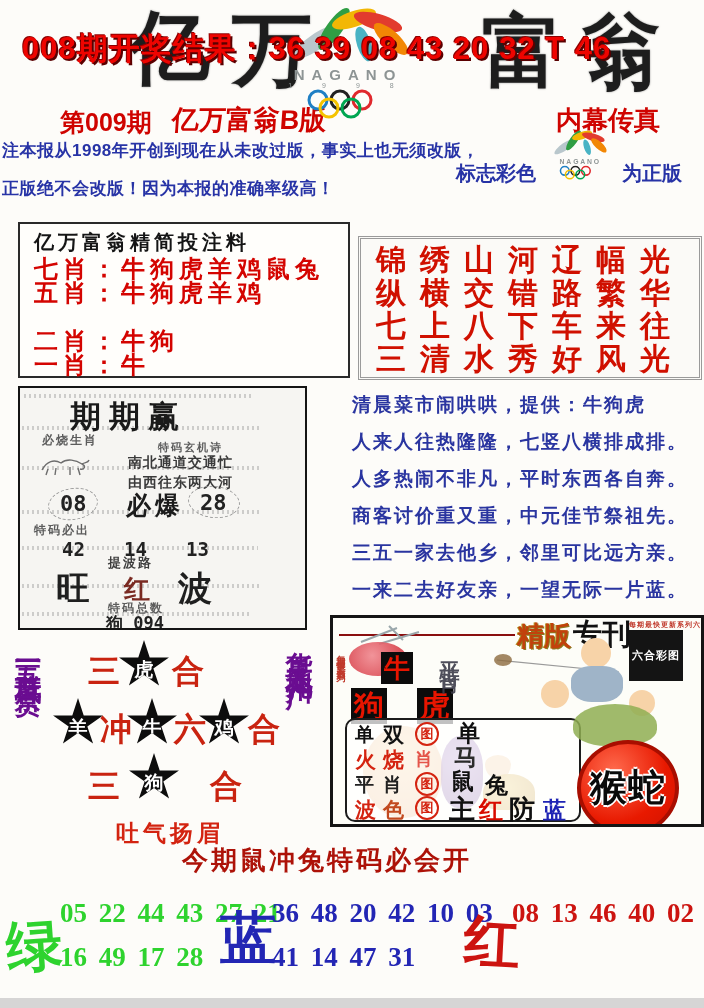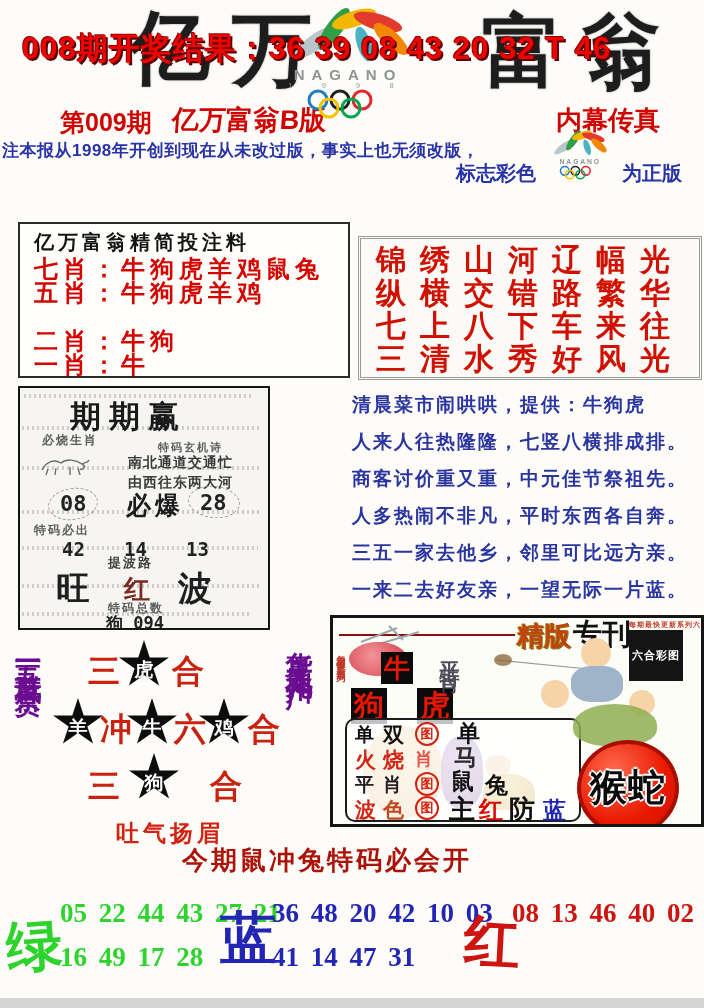--- a/index.html
+++ b/index.html
@@ -20,21 +20,21 @@
   
   .tips-box{left:18px;top:222px;width:328px;height:152px;border:2px solid #2a2a2a;background:#fffefb;}
   .tips-title{font-size:20px;font-weight:900;color:#151515;letter-spacing:4px;white-space:nowrap;}
   .tips-row{font-size:24px;font-weight:900;color:#d40400;letter-spacing:5px;white-space:nowrap;
         font-family:"Liberation Serif",serif;}
   
   .rpoem-box{left:358px;top:236px;width:338px;height:138px;border:3px double #9a9a9a;background:#fbfaf7;}
   .rpoem-line{font-family:"Liberation Serif",serif;font-size:30px;font-weight:900;color:#d01000;
         letter-spacing:14px;white-space:nowrap;text-align:center;width:100%;line-height:33px;}
   
-  .qqy-box{left:18px;top:386px;width:248px;height:240px;border:2px solid #141414;background:#f6f5f2;overflow:hidden;}
+  .qqy-box{left:18px;top:386px;width:248px;height:240px;border:2px solid #141414;background:#f6f5f2;overflow:hidden;padding-left:37px;}
   .noise{background:repeating-linear-gradient(90deg,#8a8a8a 0 2px,transparent 2px 5px);opacity:.38;height:4px;}
   .qqy-title{font-size:31px;font-weight:900;color:#1a1a1a;letter-spacing:8px;font-family:"Liberation Serif",serif;}
   .qqy-small{font-size:12px;color:#5c5c5c;font-weight:bold;letter-spacing:2px;white-space:nowrap;}
   .qqy-poem{font-size:14px;color:#3a3a3a;font-weight:bold;white-space:nowrap;letter-spacing:1px;}
   .qqy-big{font-size:22px;color:#222;font-weight:900;font-family:"DejaVu Sans Mono",monospace;}
   .scribble{border:1px dashed #9a9a9a;border-radius:50%;}
   .qqy-burst{font-size:25px;font-weight:900;color:#1c1c1c;letter-spacing:4px;font-family:"Liberation Serif",serif;}
   
   .bpoem-line{font-size:19px;font-weight:900;color:#2a35a0;letter-spacing:2px;white-space:nowrap;
         font-family:"Liberation Serif",serif;}
@@ -107,20 +107,21 @@
     </svg>
   </div>
 
   <div class="abs overlay-red" style="left:22px;top:28px;">008期开奖结果：36 39 08 43 20 32 T 46</div>
 
   <div class="abs red-h" style="left:60px;top:106px;font-size:25px;">第009期</div>
   <div class="abs red-h" style="left:172px;top:102px;font-size:27px;transform:skewX(-4deg);">亿万富翁B版</div>
   <div class="abs red-h" style="left:556px;top:103px;font-size:26px;">内幕传真</div>
 
   <div class="abs blue-note" style="left:2px;top:139px;">注本报从1998年开创到现在从未改过版，事实上也无须改版，</div>
+  <div class="abs blue-note" style="left:2px;top:177px;">正版绝不会改版！因为本报的准确率级高！</div>
 
   <div class="abs blue-lab" style="left:456px;top:160px;">标志彩色</div>
   <div class="abs" style="left:540px;top:128px;width:110px;height:80px;transform:scale(.62);transform-origin:top left;">
     <svg width="130" height="44" viewBox="0 0 130 44">
       <ellipse cx="40" cy="30" rx="20" ry="6" fill="#b9c7cc" transform="rotate(-35 40 30)"></ellipse>
       <ellipse cx="54" cy="20" rx="19" ry="6" fill="#2f9e44" transform="rotate(-55 54 20)"></ellipse>
       <ellipse cx="68" cy="12" rx="17" ry="6" fill="#f2b705" transform="rotate(-18 68 12)"></ellipse>
       <ellipse cx="86" cy="15" rx="19" ry="6" fill="#e23b2e" transform="rotate(16 86 15)"></ellipse>
       <ellipse cx="95" cy="28" rx="16" ry="6" fill="#f28705" transform="rotate(42 95 28)"></ellipse>
       <ellipse cx="76" cy="31" rx="13" ry="5" fill="#49b3c4" transform="rotate(72 76 31)"></ellipse>
@@ -187,22 +188,22 @@
     <div class="abs" style="left:104px;top:184px;font-size:26px;font-weight:900;color:#7a2a22;font-family:'Liberation Serif',serif;">红</div>
     <div class="abs" style="left:158px;top:178px;font-size:34px;font-weight:900;color:#1f1f1f;font-family:'Liberation Serif',serif;">波</div>
 
     <div class="abs qqy-small" style="left:88px;top:212px;">特码总数</div>
     <div class="abs qqy-big" style="left:86px;top:224px;font-size:17px;">狗 094</div>
   </div>
 
   <div class="abs" style="left:352px;top:392px;">
     <div class="bpoem-line" style="margin-bottom:11px;">清晨菜市闹哄哄，提供：牛狗虎</div>
     <div class="bpoem-line" style="margin-bottom:11px;">人来人往热隆隆，七竖八横排成排。</div>
+    <div class="bpoem-line" style="margin-bottom:11px;">人多热闹不非凡，平时东西各自奔。</div>
     <div class="bpoem-line" style="margin-bottom:11px;">商客讨价重又重，中元佳节祭祖先。</div>
-    <div class="bpoem-line" style="margin-bottom:11px;">人多热闹不非凡，平时东西各自奔。</div>
     <div class="bpoem-line" style="margin-bottom:11px;">三五一家去他乡，邻里可比远方亲。</div>
     <div class="bpoem-line" style="margin-bottom:11px;text-align:right;">一来二去好友亲，一望无际一片蓝。</div>
     <div class="bpoem-line">大海无量自古传，三两海鸥添点缀。</div>
   </div>
 
   <div class="abs vert-purple" style="left:10px;top:638px;height:210px;">三五一群风景赏</div>
   <div class="abs vert-purple" style="left:281px;top:630px;height:210px;">华夏大地九州广</div>
 
   <div class="abs star-red" style="left:88px;top:650px;">三</div>
   <div class="abs star" style="left:118px;top:640px;">

